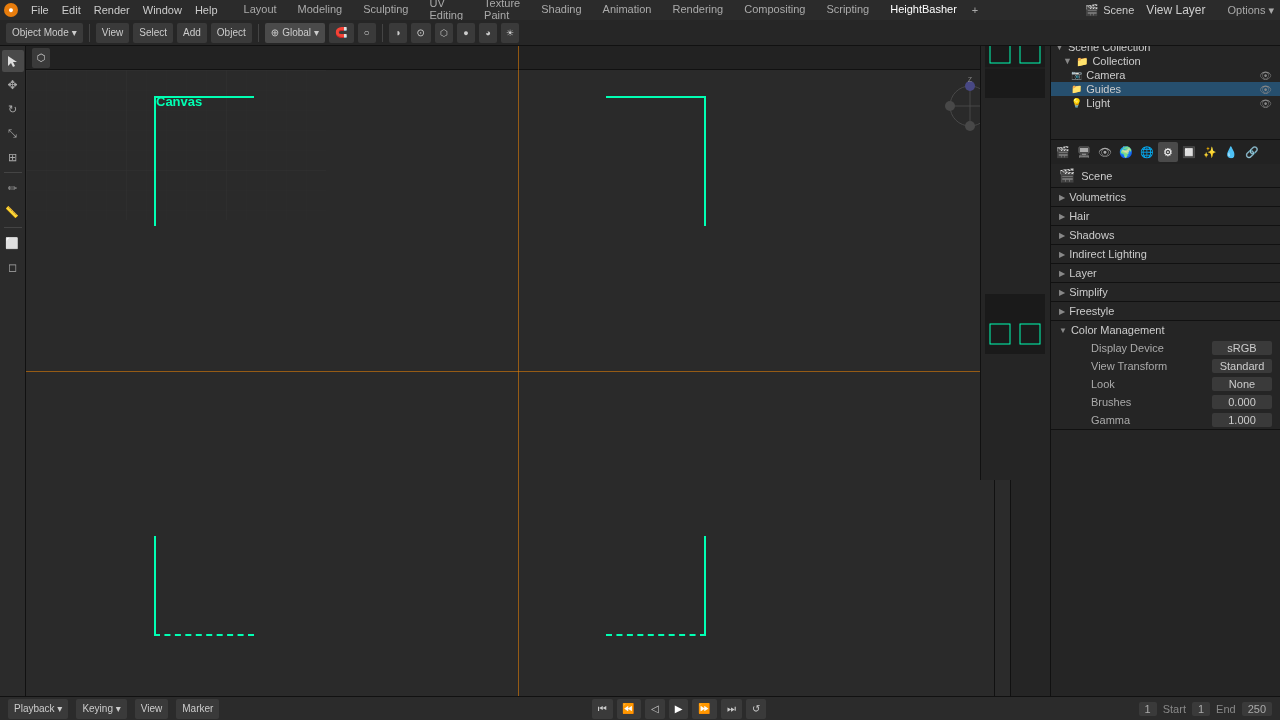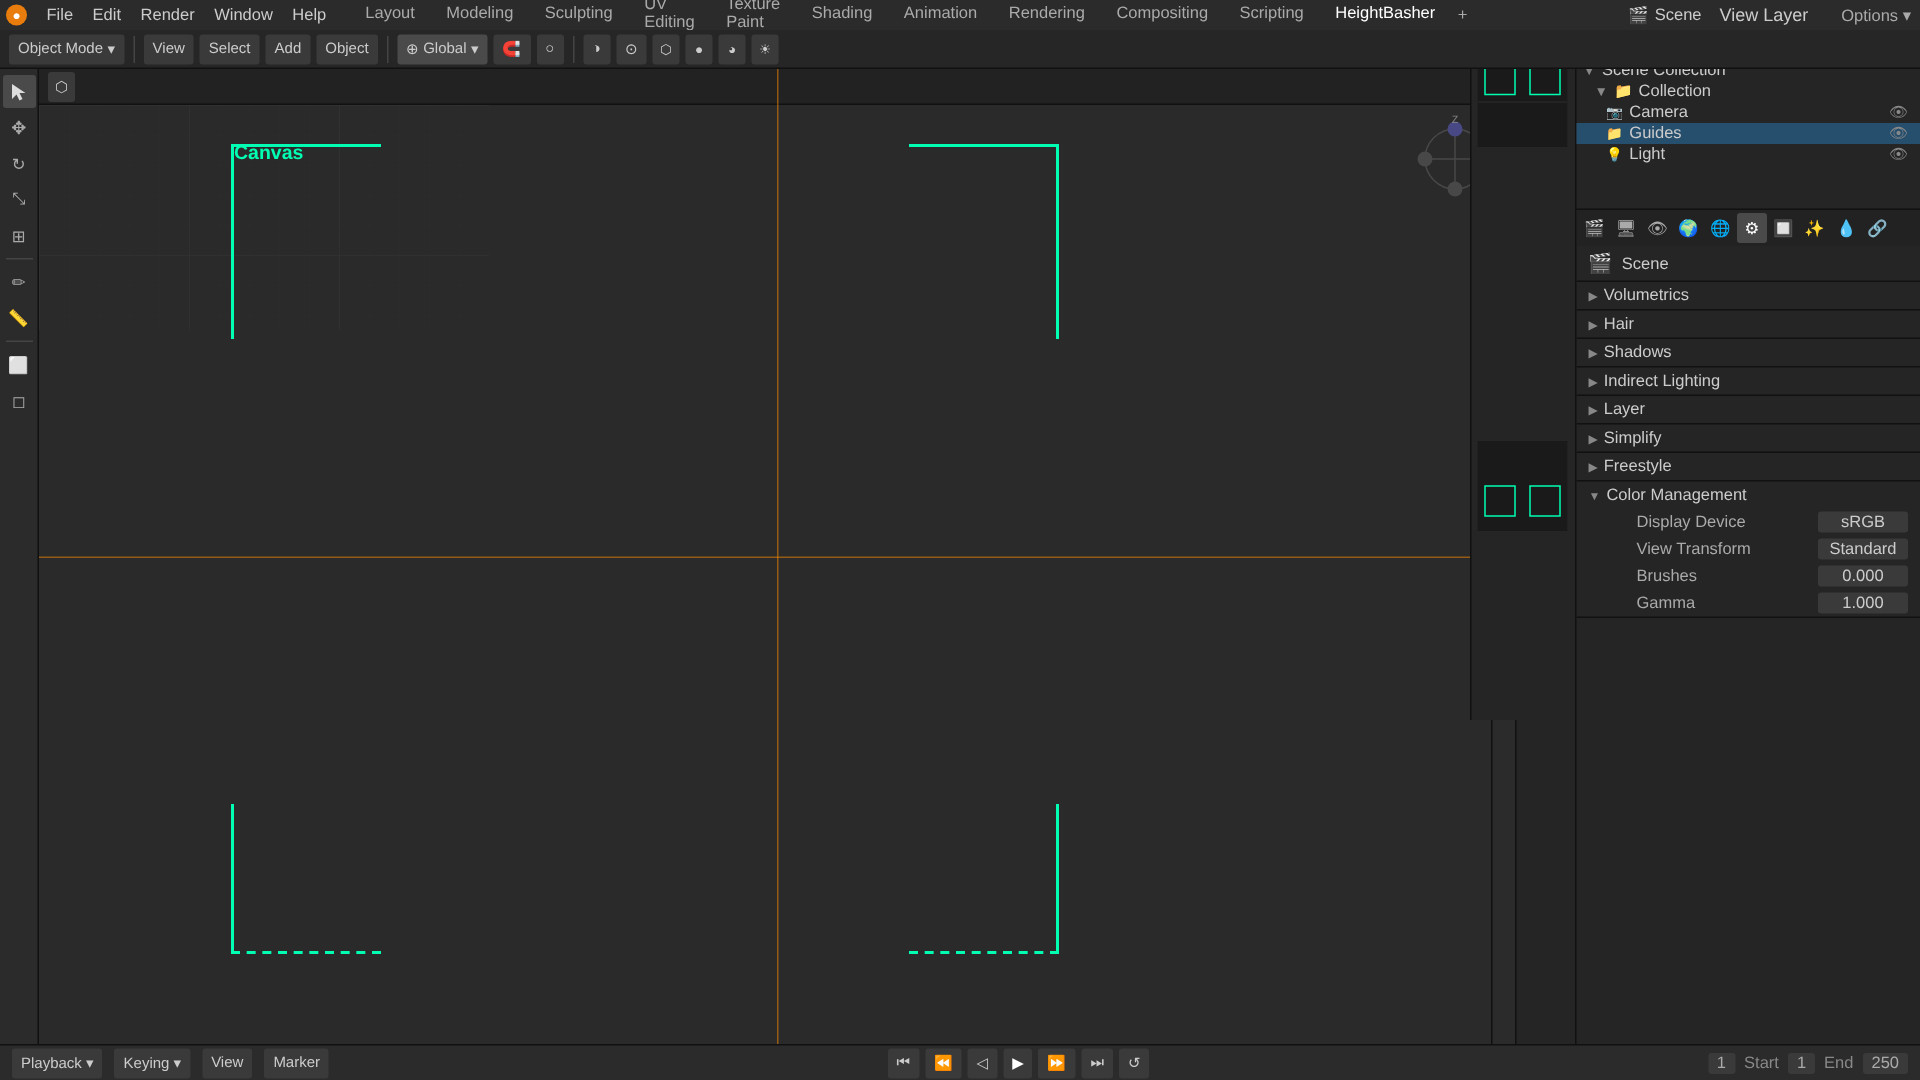--- a/index.html
+++ b/index.html
@@ -829,20 +829,24 @@
 
     <div class="props-row">
       <span class="props-row-label">Display Device</span>
       <div class="props-row-value">sRGB</div>
     </div>
     <div class="props-row">
       <span class="props-row-label">View Transform</span>
       <div class="props-row-value">Standard</div>
     </div>
     <div class="props-row">
+      <span class="props-row-label">Look</span>
+      <div class="props-row-value">None</div>
+    </div>
+    <div class="props-row">
       <span class="props-row-label">Brushes</span>
       <div class="props-row-value">0.000</div>
     </div>
     <div class="props-row">
       <span class="props-row-label">Gamma</span>
       <div class="props-row-value">1.000</div>
     </div>
   </div>
 </div>
 

